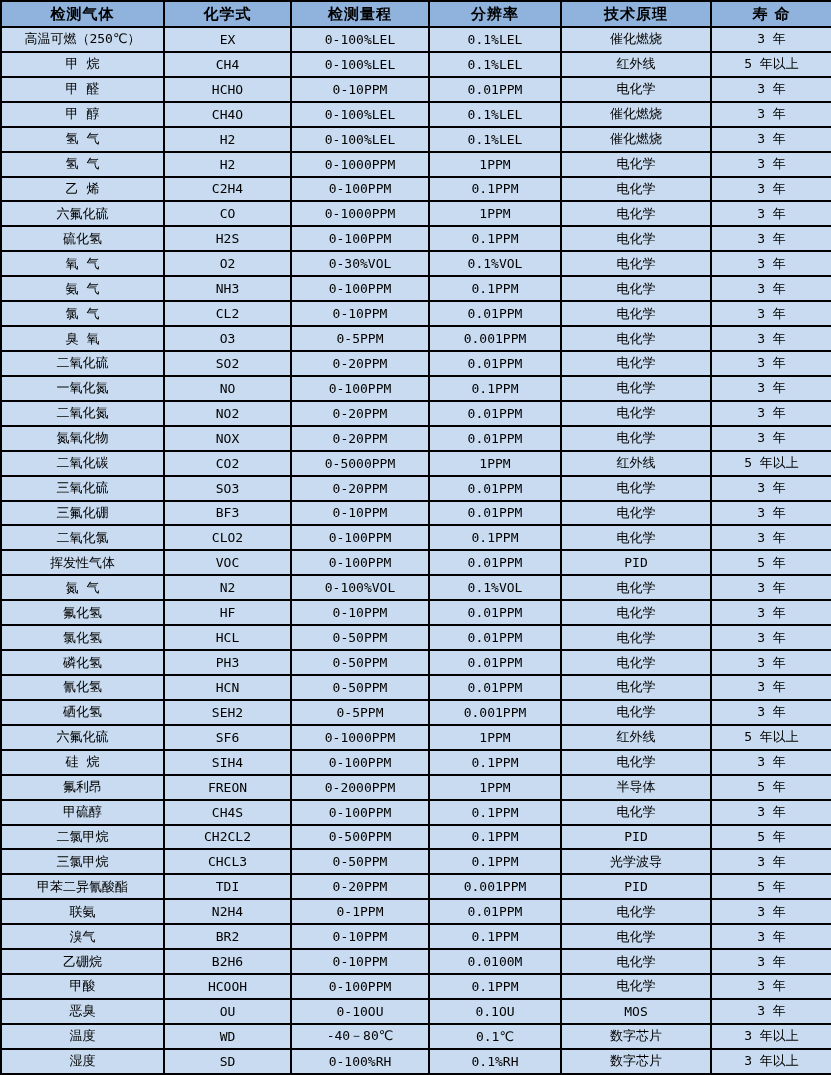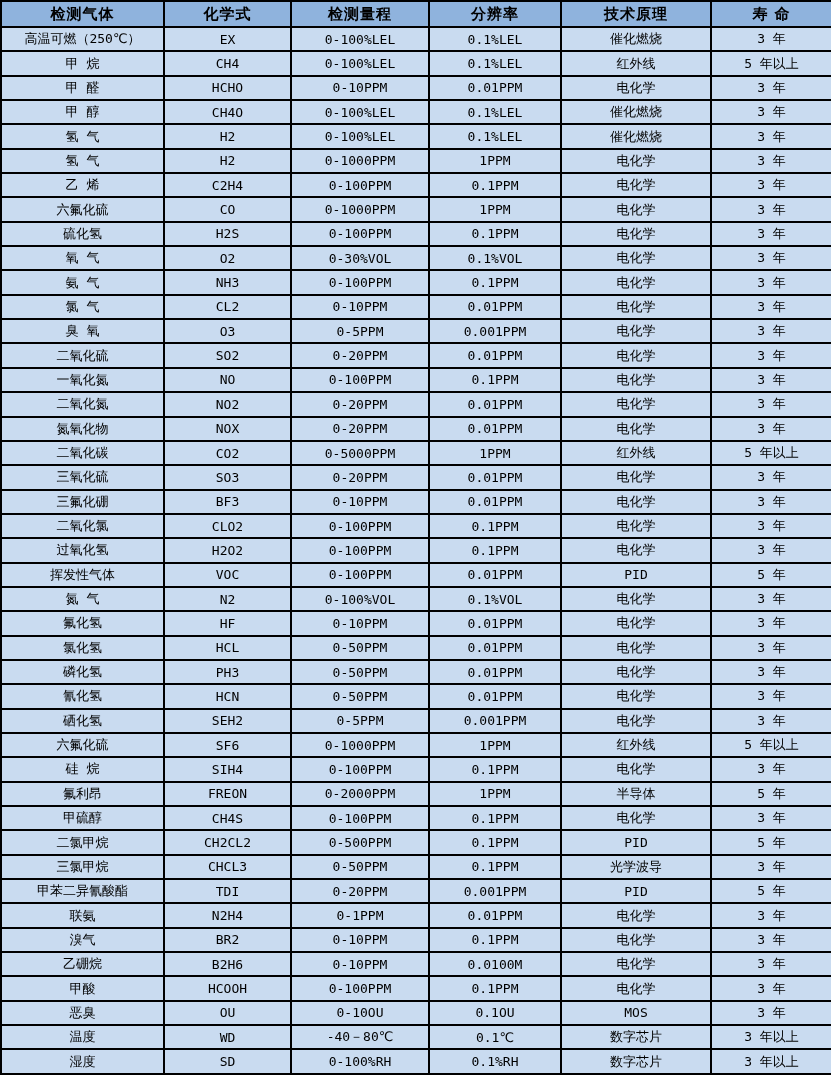--- a/index.html
+++ b/index.html
@@ -228,28 +228,20 @@
       </tr>
       <tr>
         <td>二氧化氯</td>
         <td>CLO2</td>
         <td>0-100PPM</td>
         <td>0.1PPM</td>
         <td>电化学</td>
         <td>3 年</td>
       </tr>
       <tr>
-        <td>过氧化氢</td>
-        <td>H2O2</td>
-        <td>0-100PPM</td>
-        <td>0.1PPM</td>
-        <td>电化学</td>
-        <td>3 年</td>
-      </tr>
-      <tr>
         <td>挥发性气体</td>
         <td>VOC</td>
         <td>0-100PPM</td>
         <td>0.01PPM</td>
         <td>PID</td>
         <td>5 年</td>
       </tr>
       <tr>
         <td>氮 气</td>
         <td>N2</td>

